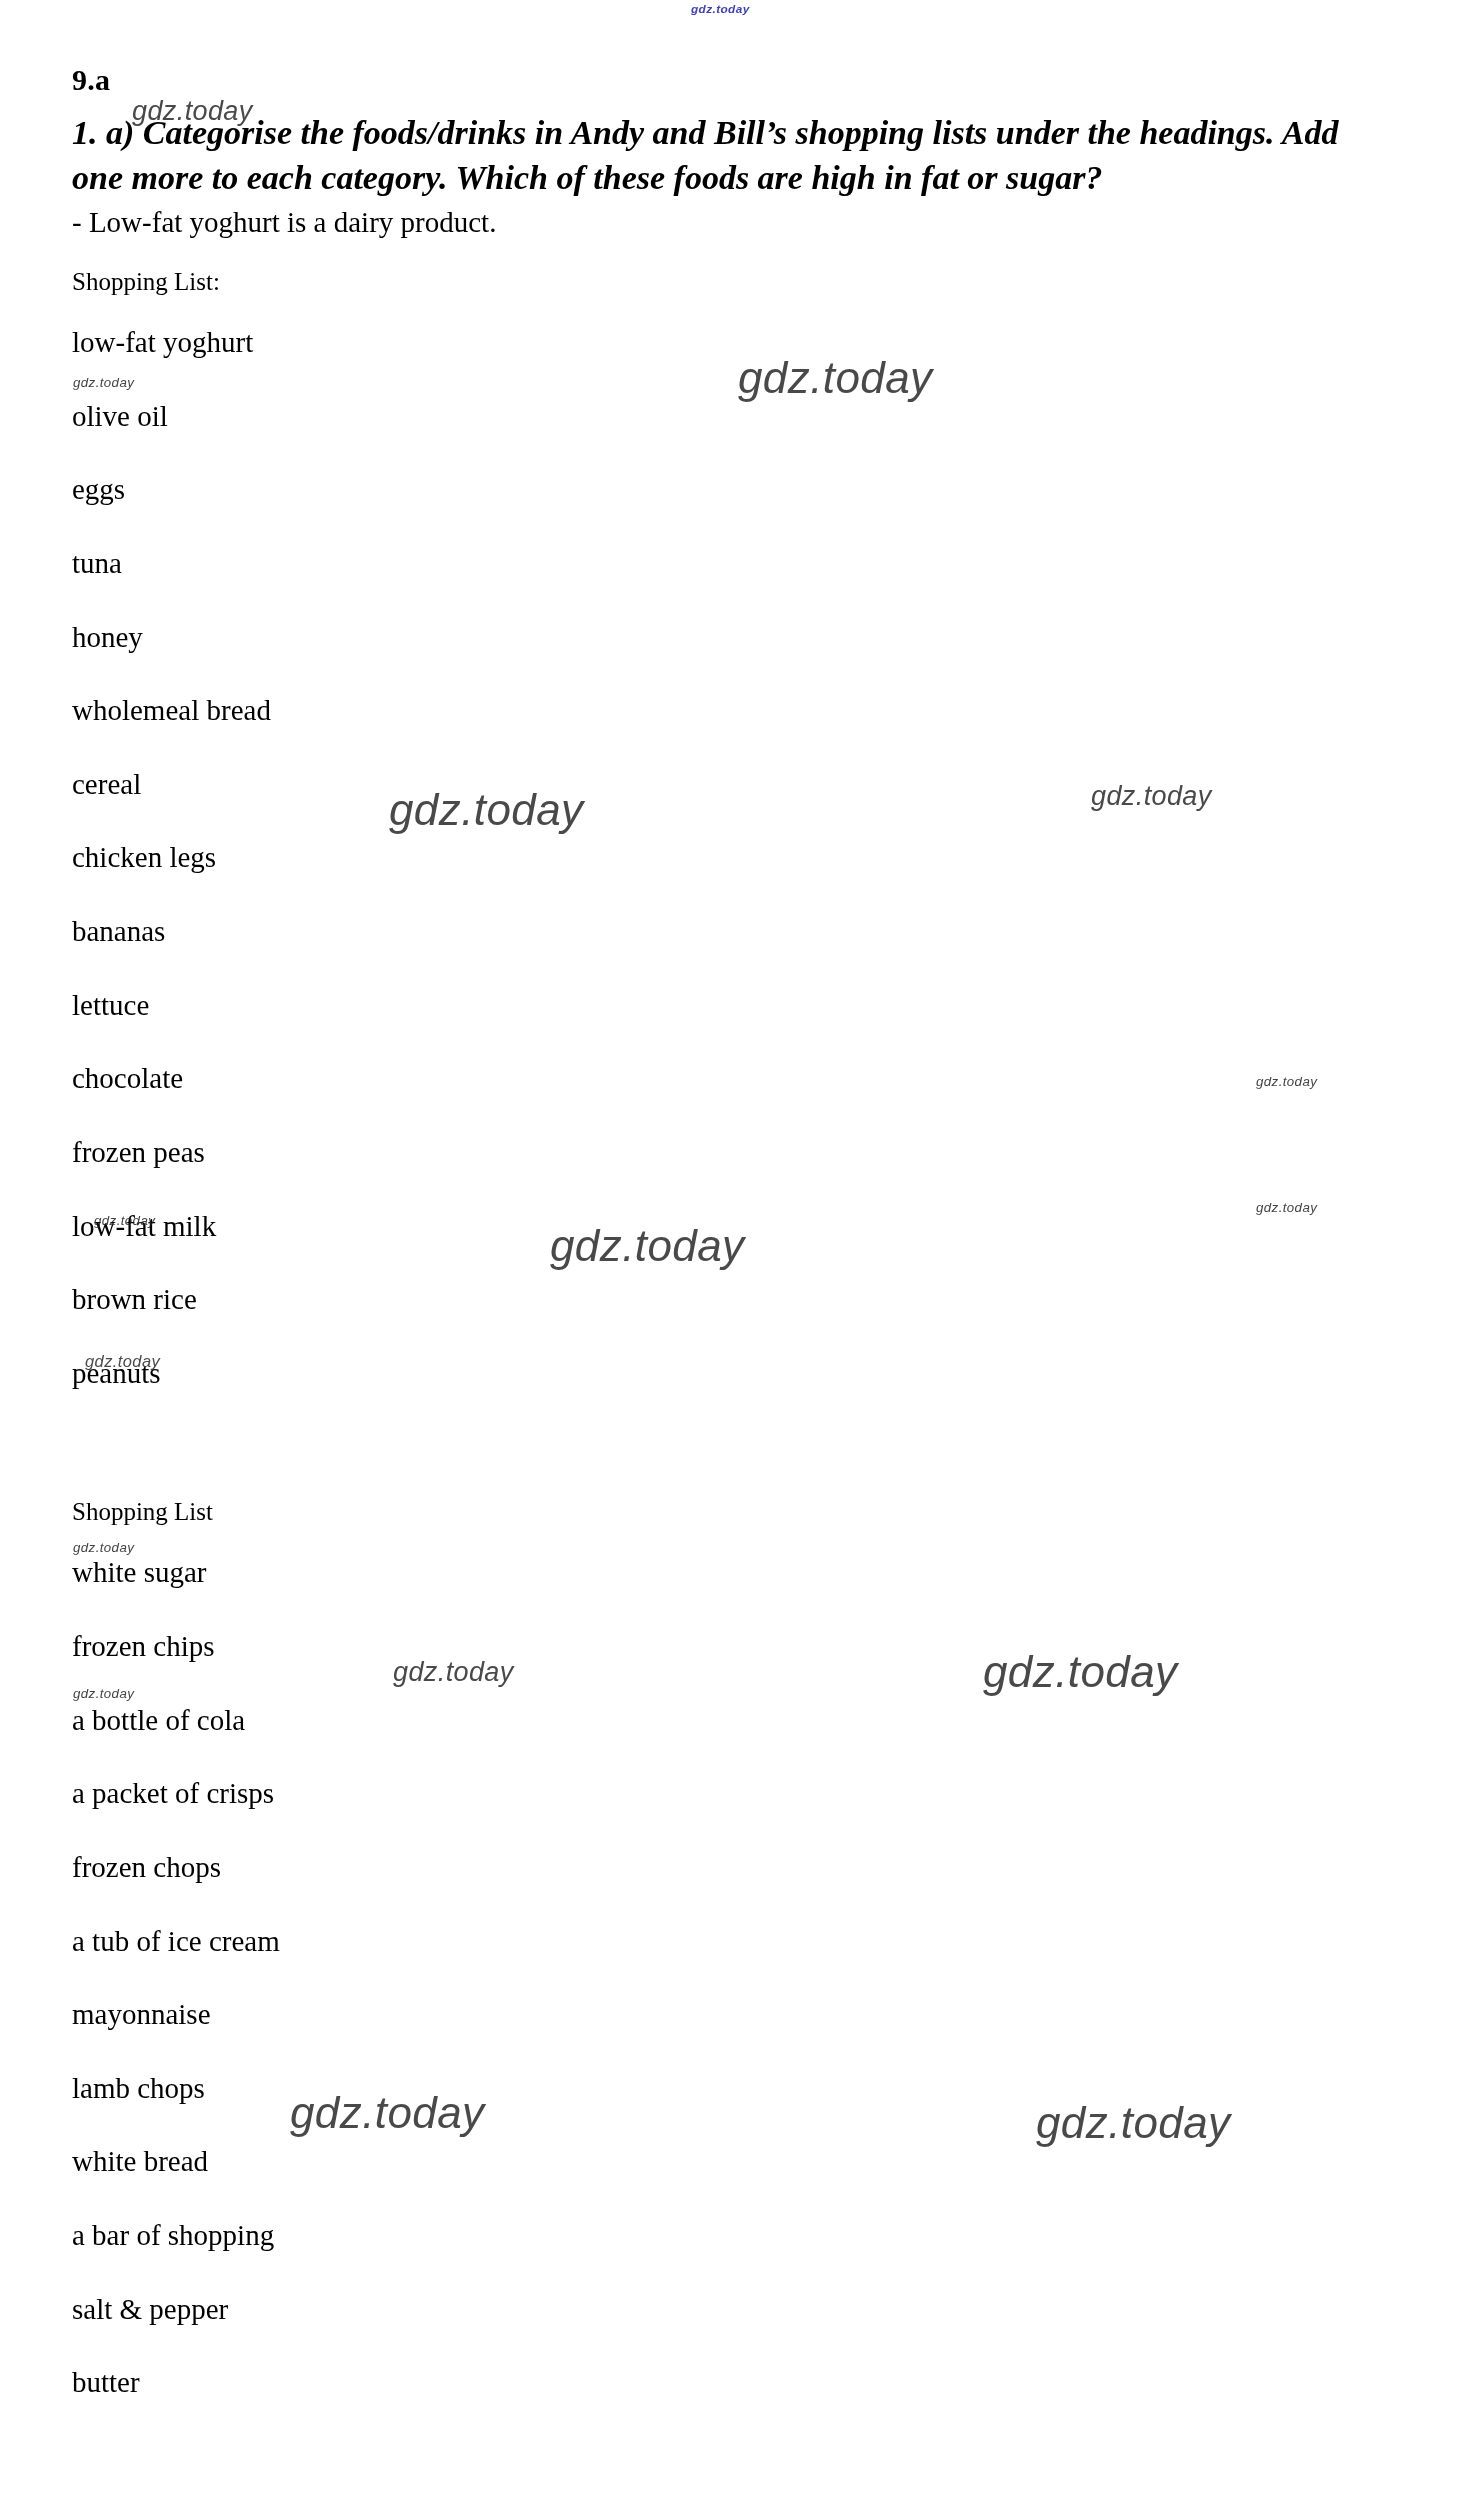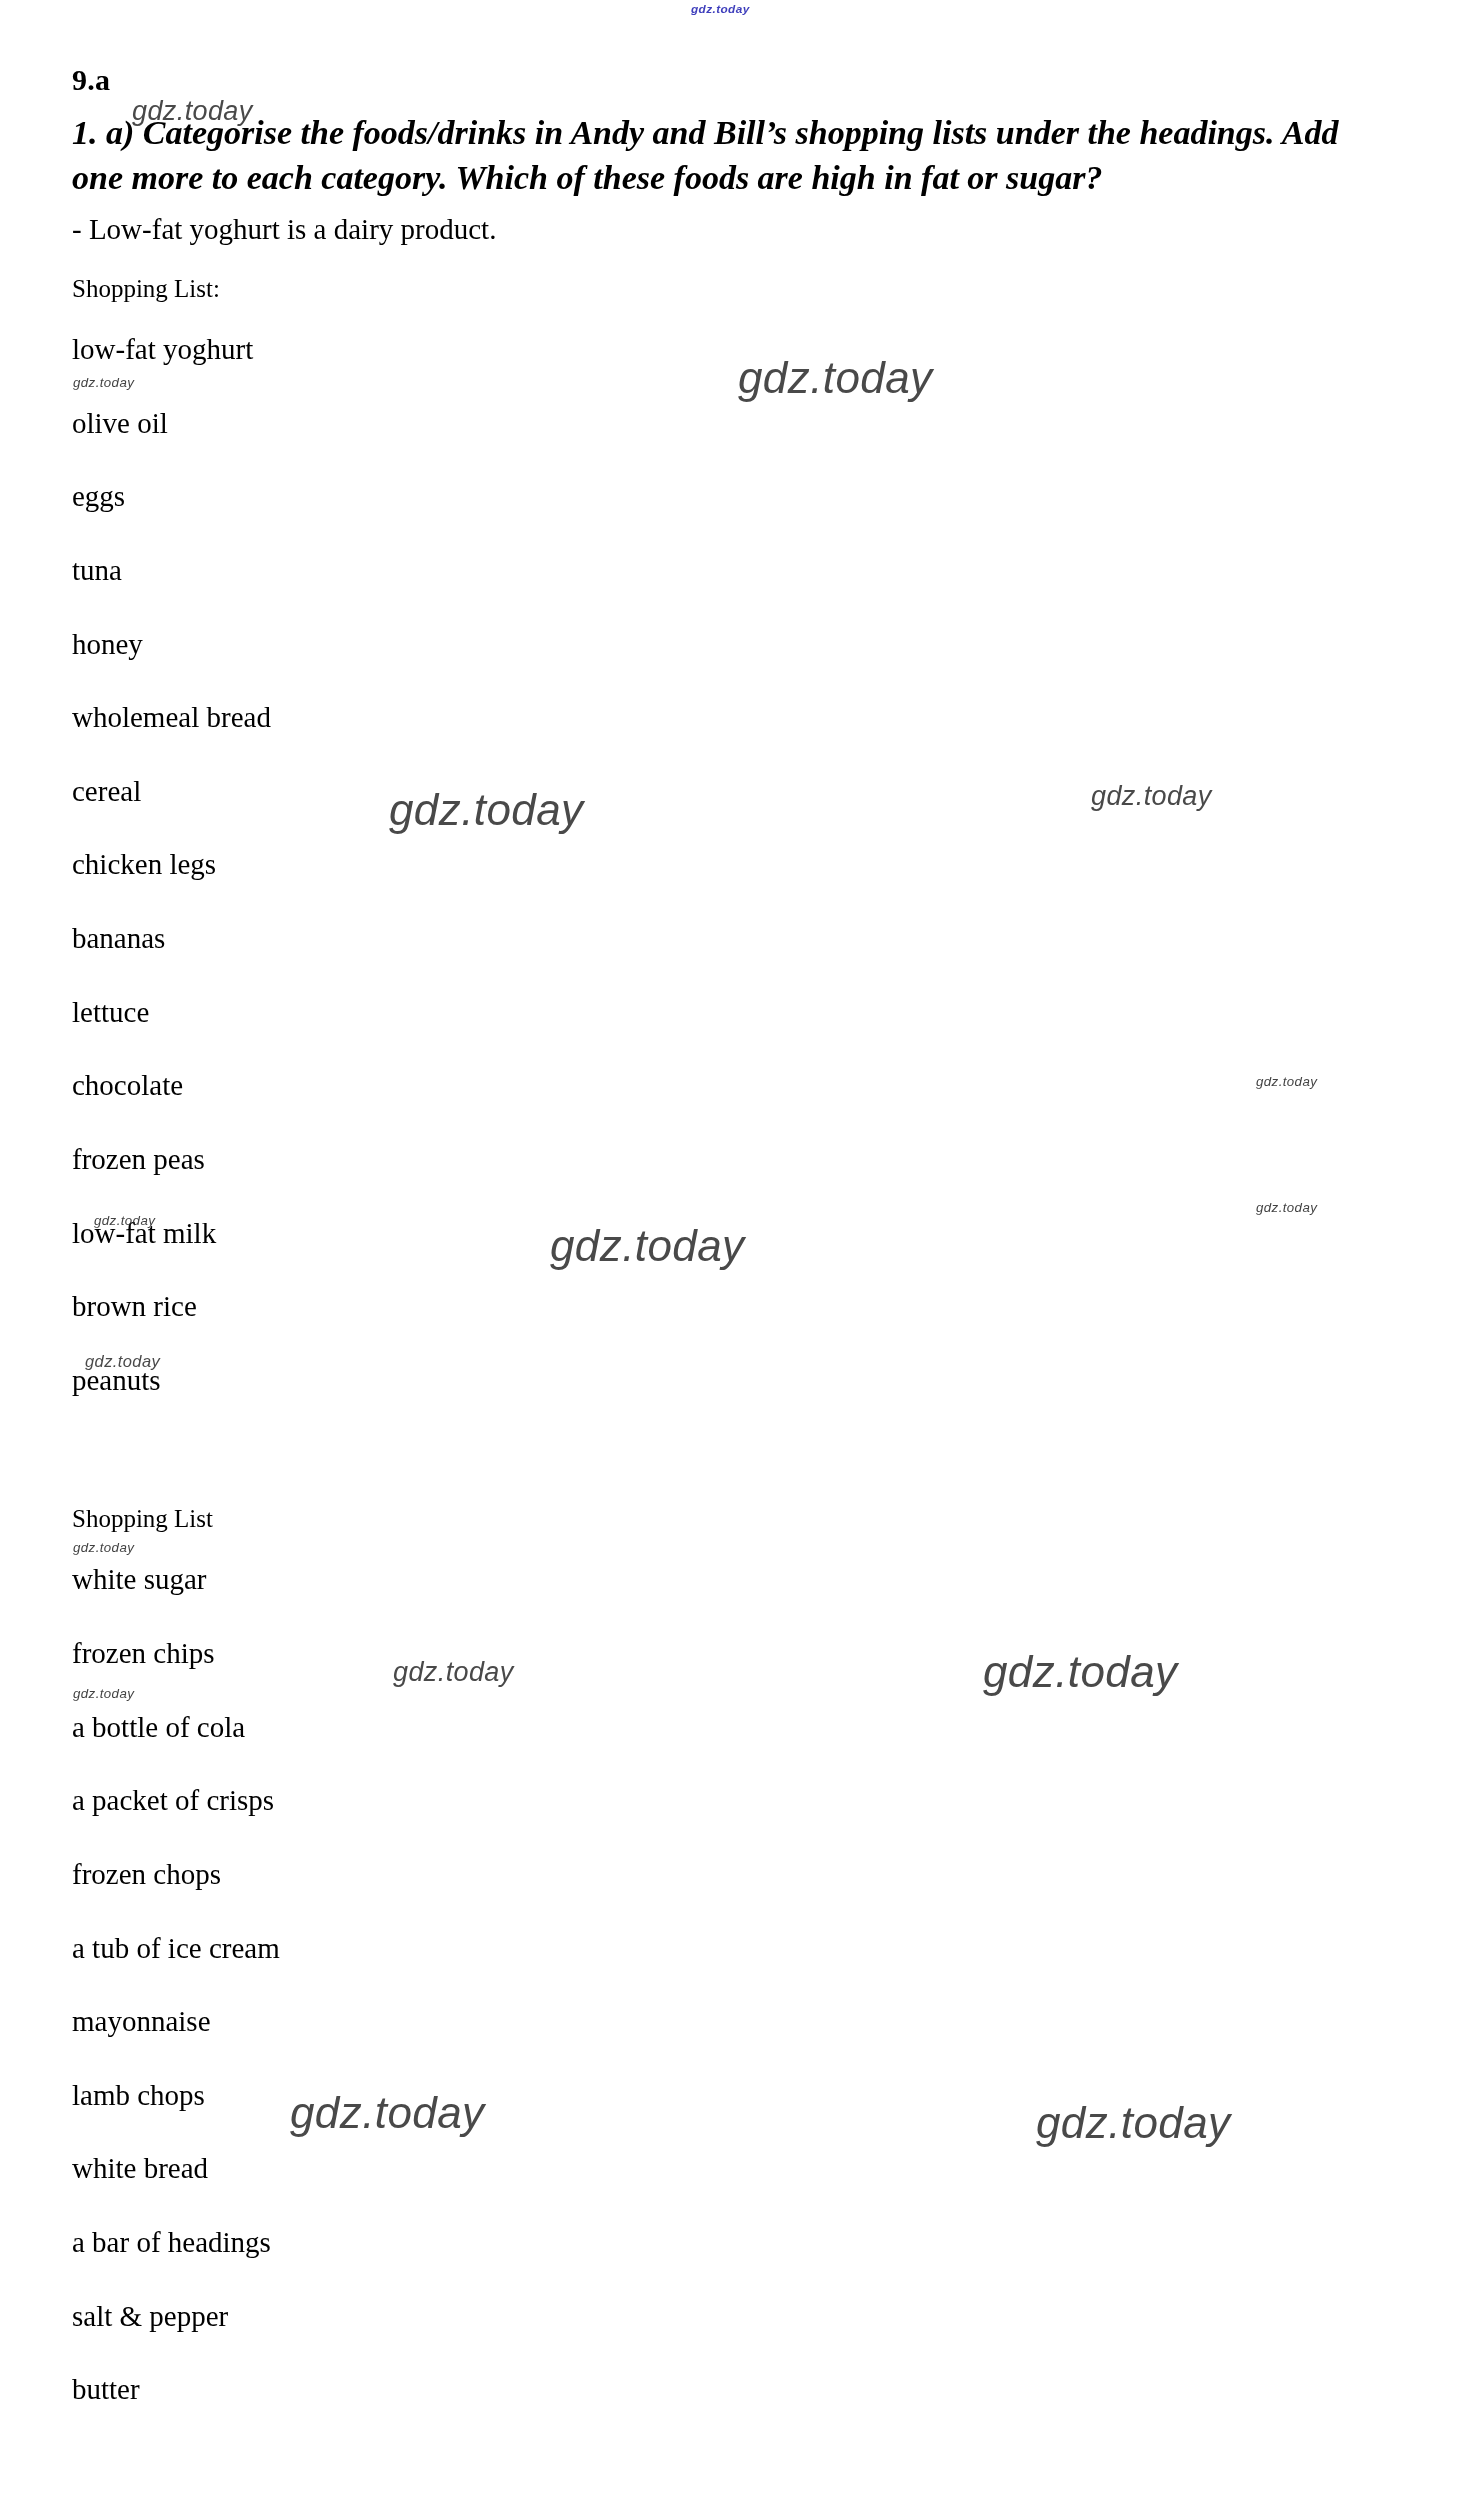--- a/index.html
+++ b/index.html
@@ -40,21 +40,21 @@
     font-size: 34px;
     line-height: 1.32;
     margin-top: 15.7px;
     width: 1319px;
     font-style: italic;
   }
   .answer-line {
     font-family: "Liberation Serif", serif;
     font-size: 29px;
     line-height: 1.16;
-    margin-top: 13px;
+    margin-top: 6px;
   }
   .list-heading {
     font-family: "Liberation Serif", serif;
     font-size: 25px;
     line-height: 1.16;
     margin-top: 27px;
   }
   .list {
     list-style: none;
     margin: 0;
@@ -144,21 +144,21 @@
     <ul class="list">
       <li>white sugar</li>
       <li>frozen chips</li>
       <li>a bottle of cola</li>
       <li>a packet of crisps</li>
       <li>frozen chops</li>
       <li>a tub of ice cream</li>
       <li>mayonnaise</li>
       <li>lamb chops</li>
       <li>white bread</li>
-      <li>a bar of headings</li>
+      <li>a bar of shopping</li>
       <li>salt &amp; pepper</li>
       <li>butter</li>
     </ul>
 
   </div>
 
   <div id="watermark-layer">
       <div class="wm blue" style="left: 691px; top: 1.6px;">gdz.today</div>
       <div class="wm med" style="left: 132px; top: 96px;">gdz.today</div>
       <div class="wm tiny" style="left: 73px; top: 375px;">gdz.today</div>

